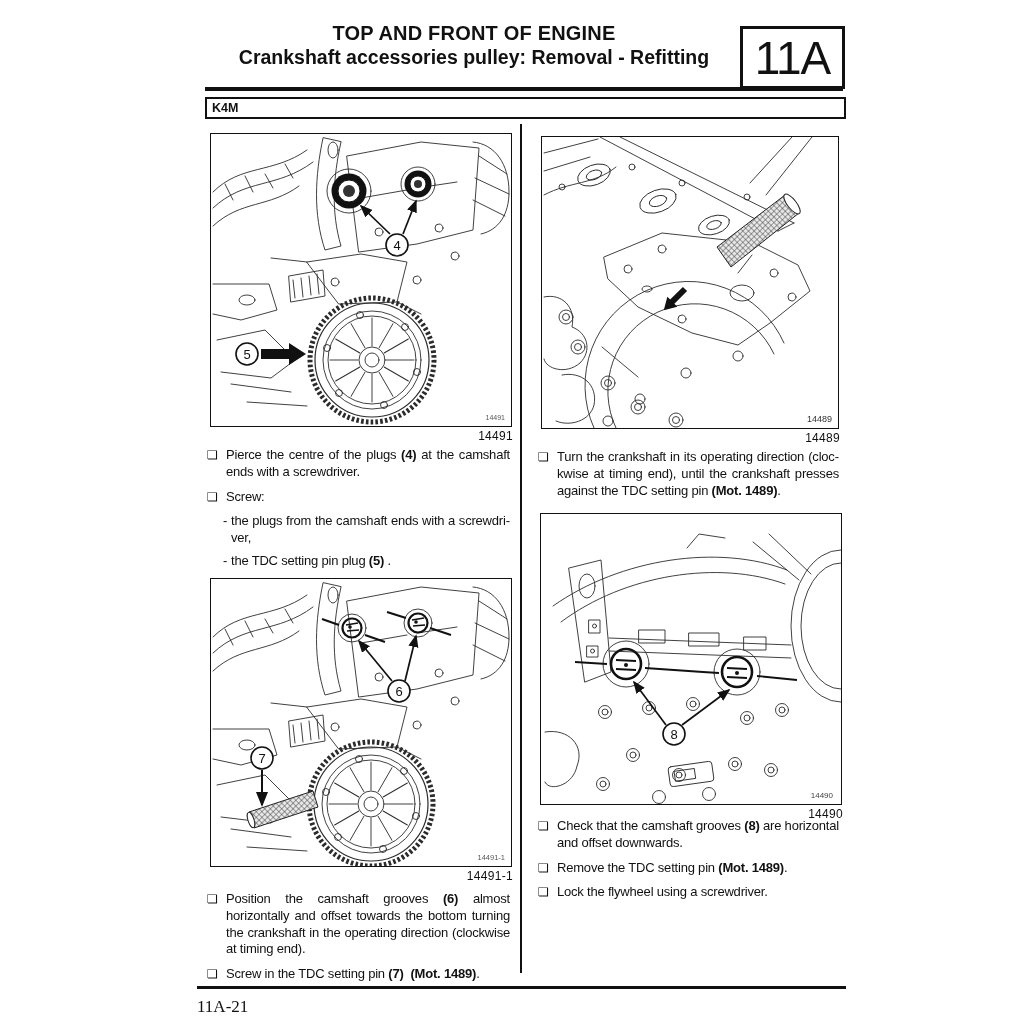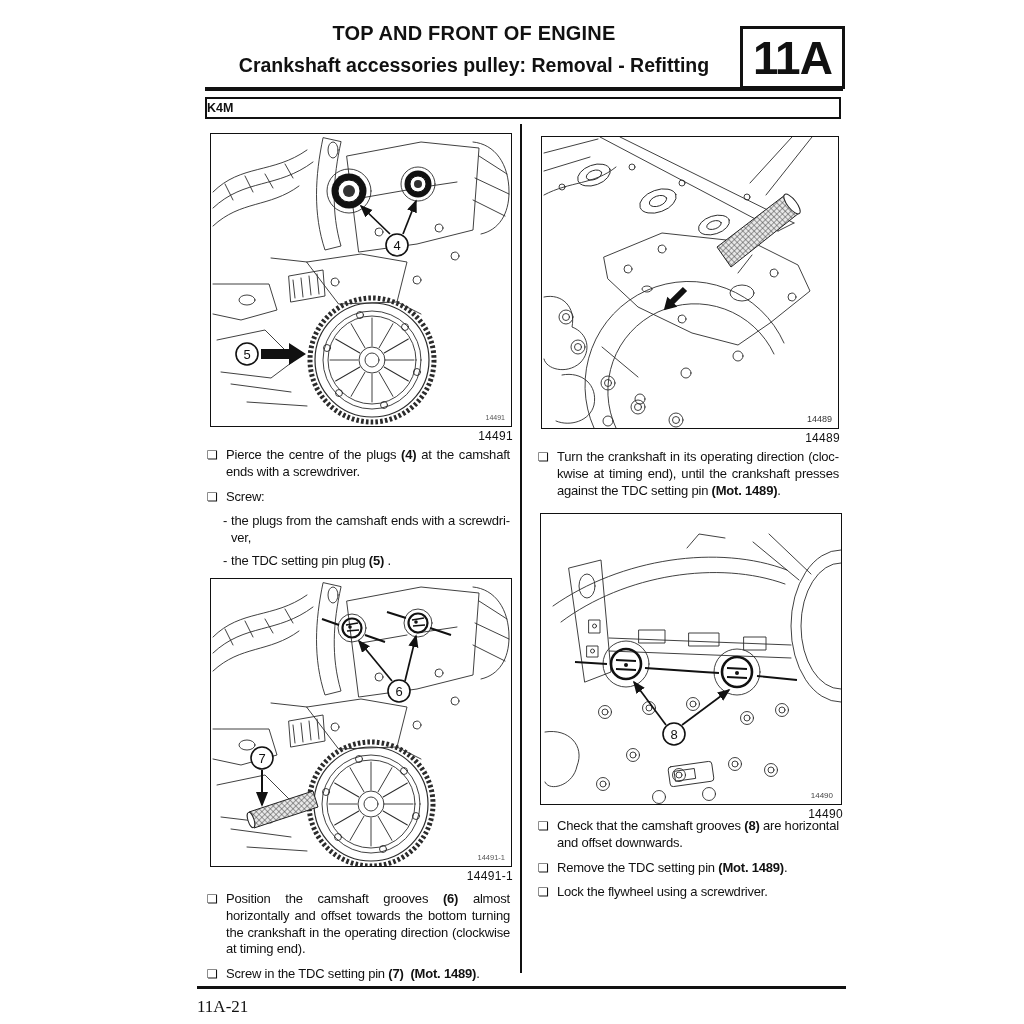--- a/index.html
+++ b/index.html
@@ -1,27 +1,27 @@
 <!DOCTYPE html>
 <html><head>
 <meta charset="utf-8">
 <style>
   html,body{margin:0;padding:0;background:#fff;}
   .page{position:relative;width:1024px;height:1024px;background:#fff;overflow:hidden;
         font-family:"Liberation Sans","DejaVu Sans",sans-serif;color:#111;}
   
   .title-wrap{position:absolute;left:134px;top:22px;width:680px;text-align:center;}
   .title1{font-size:20px;font-weight:bold;letter-spacing:.2px;}
-  .title2{font-size:19.5px;font-weight:bold;margin-top:9px;}
+  .title2{font-size:19.5px;font-weight:bold;margin-top:1px;}
   .section-box{position:absolute;left:740px;top:26px;width:99px;height:57px;border:3px solid #111;
                display:flex;align-items:center;justify-content:center;
-               font-size:46px;font-weight:bold;letter-spacing:-1px;background:#fff;}
+               font-size:46px;font-weight:normal;letter-spacing:-1px;background:#fff;}
   .header-rule{position:absolute;left:205px;top:87px;width:638px;height:4px;background:#111;}
   .k4m-box{position:absolute;left:205px;top:97px;width:632px;height:18px;border:2px solid #111;
-           font-size:12.5px;font-weight:bold;line-height:18px;background:#fff;}
+           font-size:12.5px;font-weight:bold;line-height:18px;padding-left:5px;background:#fff;}
   
   .divider-v{position:absolute;left:520px;top:124px;width:2px;height:849px;background:#111;}
   .footer-rule{position:absolute;left:197px;top:986px;width:649px;height:3px;background:#111;}
   .page-number{position:absolute;left:197px;top:997px;width:649px;
                font-family:"Liberation Serif","DejaVu Serif",serif;font-size:17px;color:#111;}
   
   .fig{position:absolute;border:1.5px solid #111;background:#fff;}
   .fig svg{display:block;}
   #fig1{left:210px;top:133px;width:300px;height:292px;}
   #fig2{left:541px;top:136px;width:296px;height:291px;}

